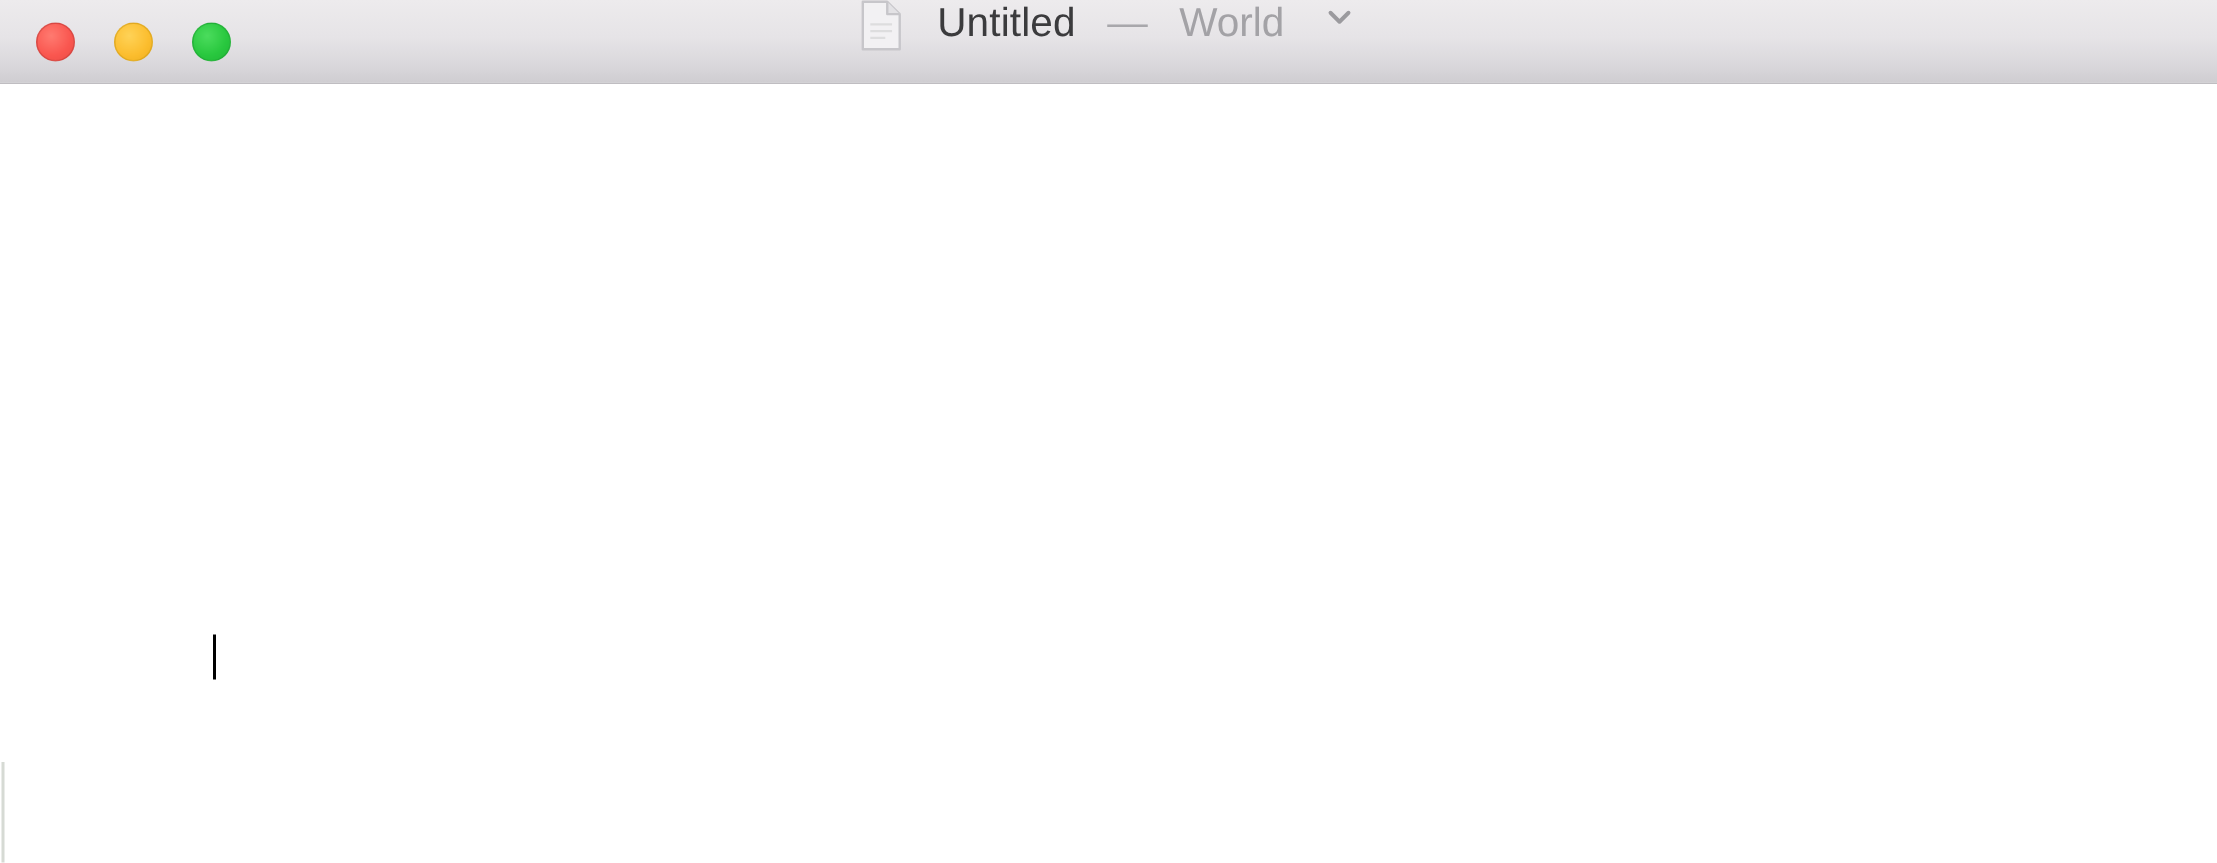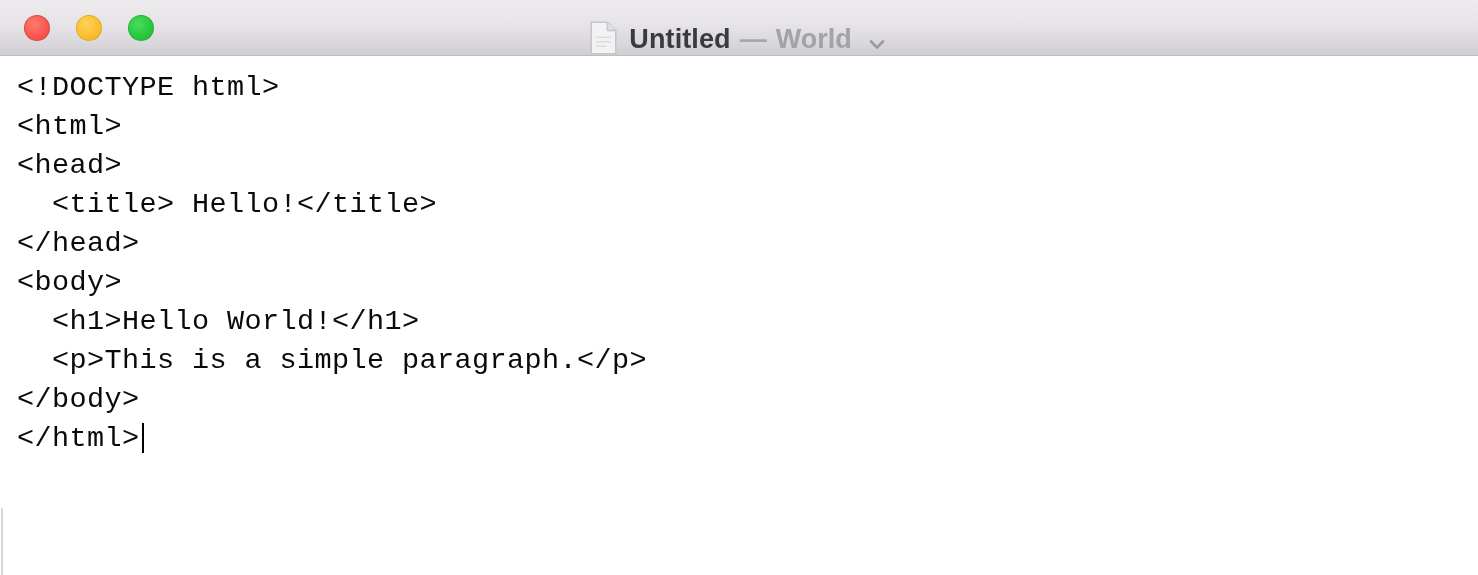--- a/index.html
+++ b/index.html
@@ -64,25 +64,24 @@
     border: 1px solid rgba(30, 155, 50, 0.45);
   }
 
   .title-group {
     position: absolute;
     left: 0;
     right: 0;
     top: 0;
     height: 100%;
     display: flex;
-    align-items: flex-end;
+    align-items: flex-start;
     justify-content: center;
-    gap: 0;
+    gap: 12px;
     pointer-events: none;
-    font-weight: bold;
   }
 
   .doc-icon {
     width: 27px;
     height: 34px;
     margin-right: 12px;
     display: block;
     flex: 0 0 auto;
   }
 
@@ -180,27 +179,17 @@
       <span class="title-state">World</span>
 
       <svg class="title-chevron" viewBox="0 0 22 22" style="pointer-events:auto;">
         <path d="M5 8.5 L11 14.5 L17 8.5" fill="none" stroke="#9b9a9e" stroke-width="2.6" stroke-linecap="round" stroke-linejoin="round"></path>
       </svg>
     </div>
 
   </div>
 
   <div class="editor">
-    <pre class="code">&lt;!DOCTYPE html&gt;
-&lt;html&gt;
-&lt;head&gt;
-  &lt;title&gt; Hello!&lt;/title&gt;
-&lt;/head&gt;
-&lt;body&gt;
-  &lt;h1&gt;Hello World!&lt;/h1&gt;
-  &lt;p&gt;This is a simple paragraph.&lt;/p&gt;
-&lt;/body&gt;
-&lt;/html&gt;</pre>
     <span class="caret" id="caret" style="position: absolute; left: 140.531px; top: 367px;"></span>
     <div class="left-rule"></div>
   </div>
 
 </div>
 
 </body></html>

